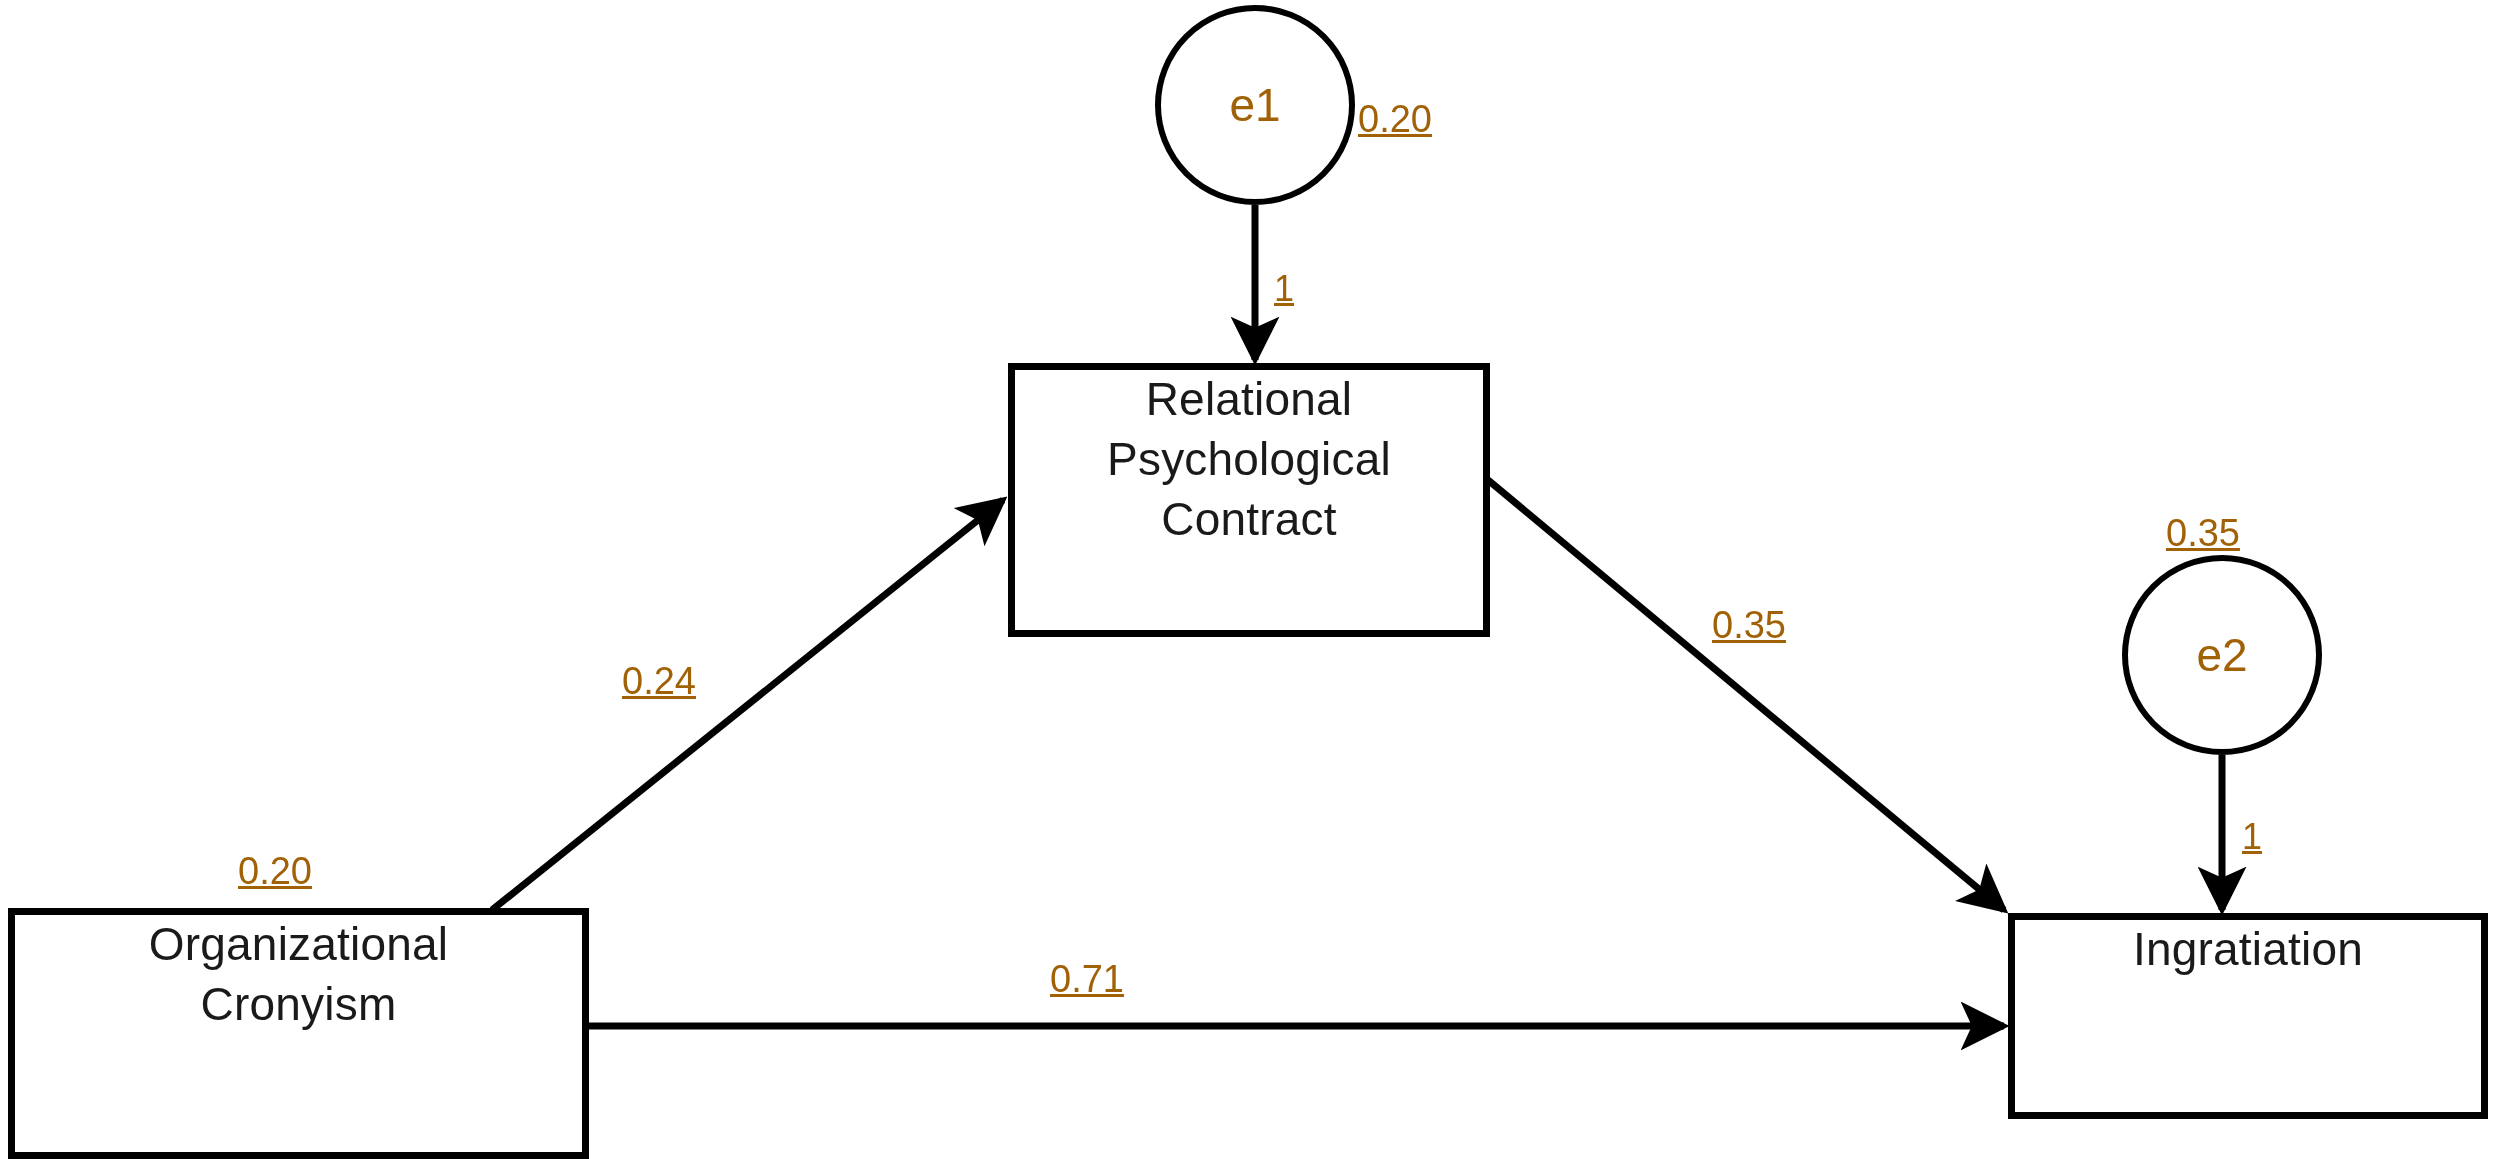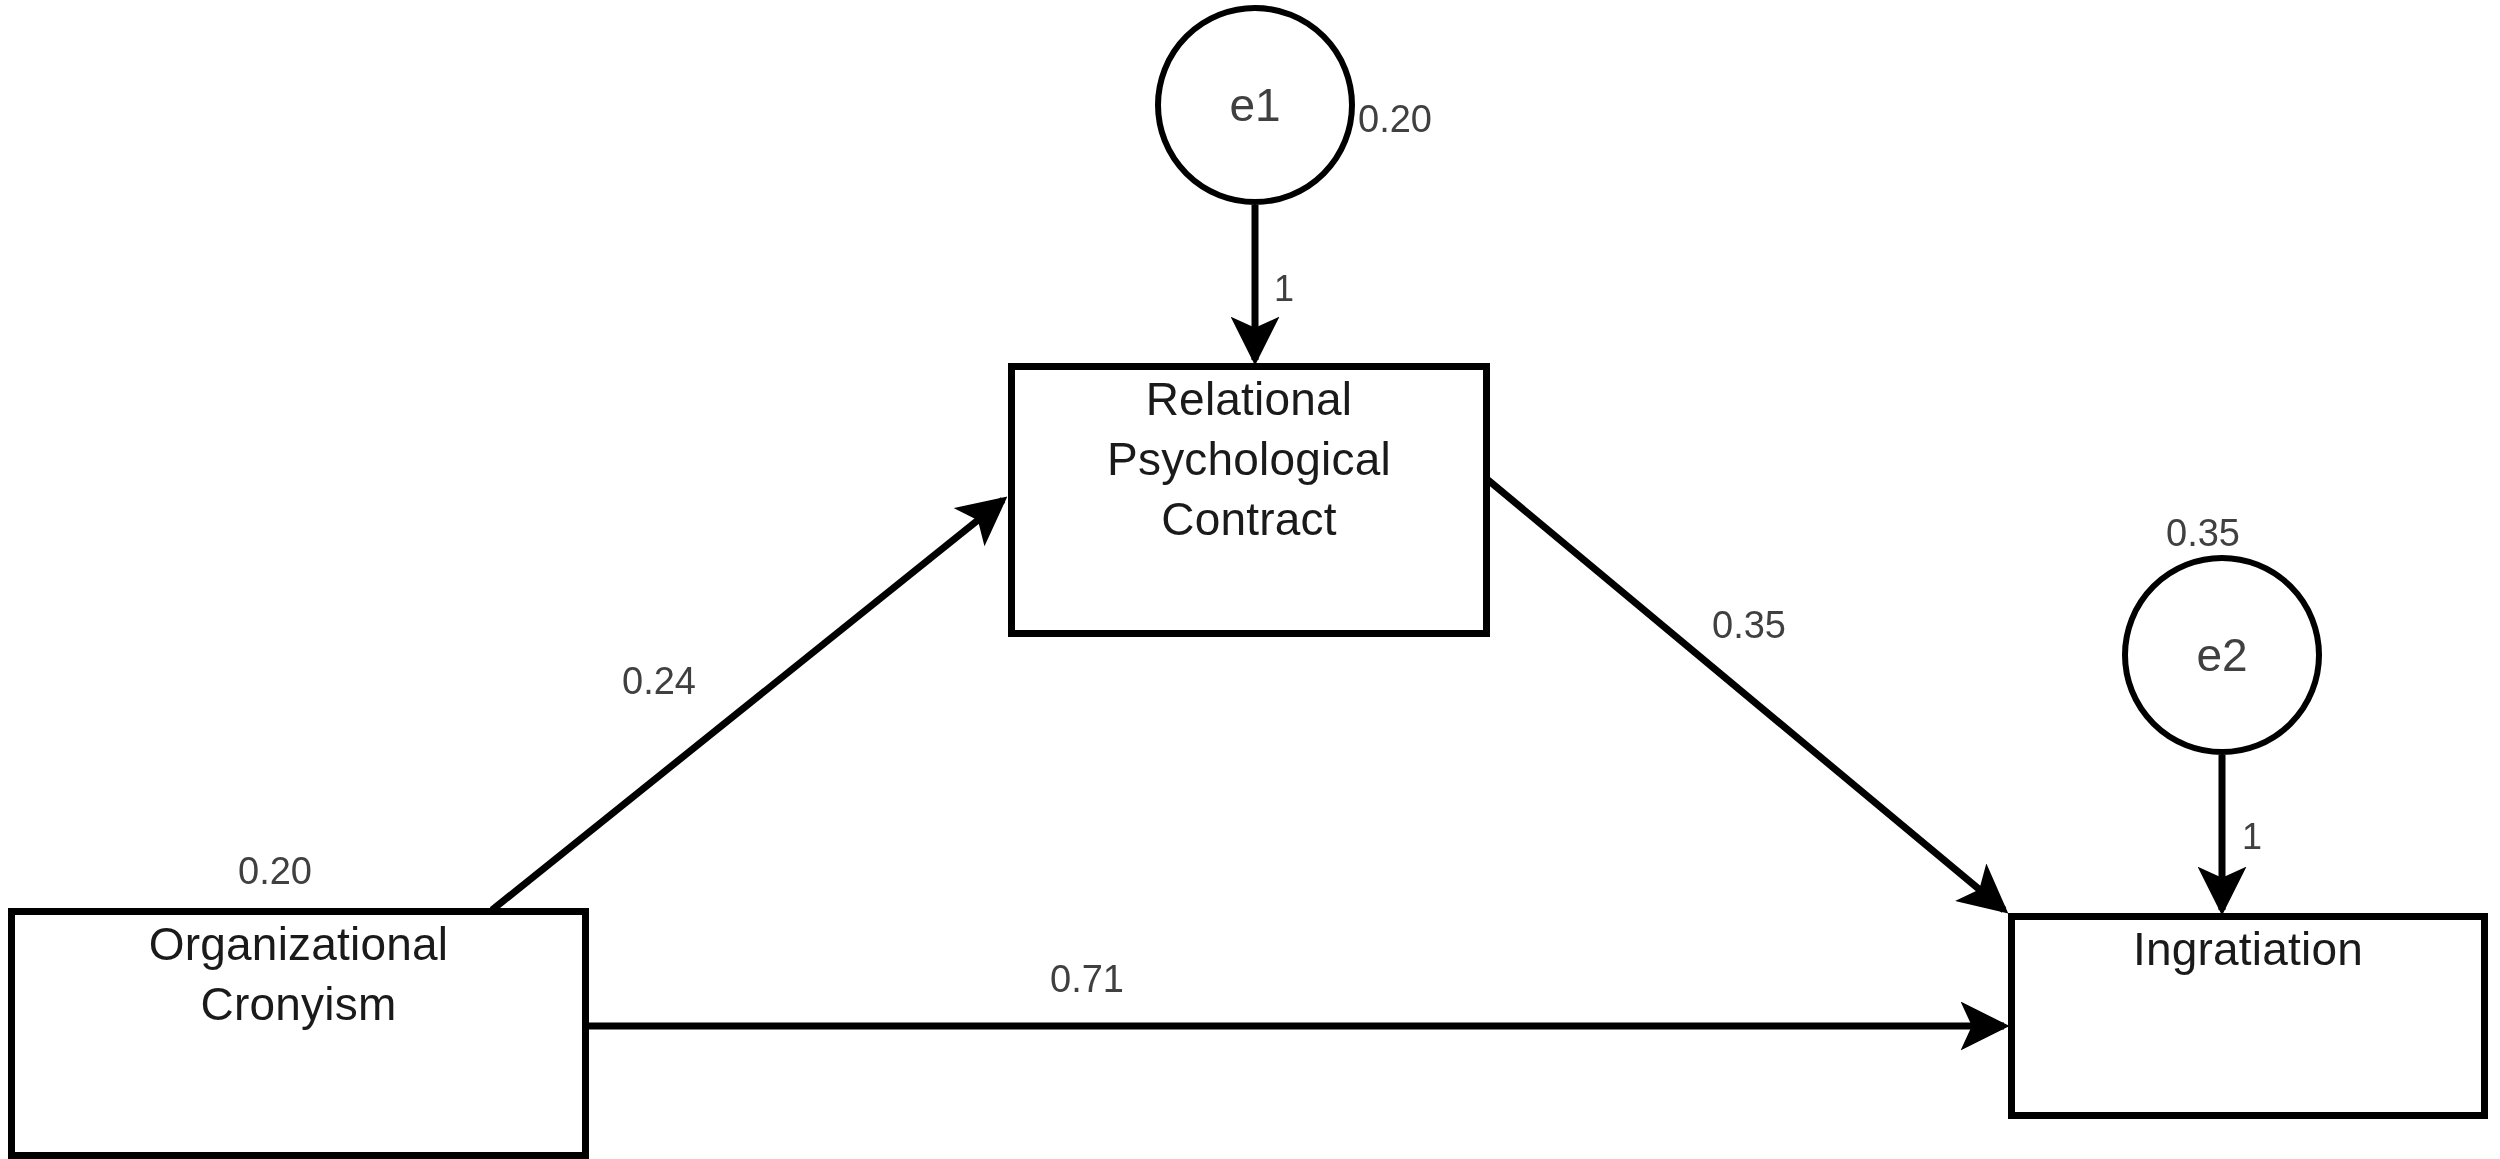--- a/index.html
+++ b/index.html
@@ -45,28 +45,29 @@
     box-sizing: border-box;
     border: 6px solid #000000;
     border-radius: 50%;
     background: #ffffff;
     display: flex;
     align-items: center;
     justify-content: center;
   }
   .err-label {
     font-size: 46px;
-    color: #404040;
+    color: #a16207;
   }
   .edge-label {
     position: absolute;
     font-size: 38px;
-    color: #404040;
+    color: #a16207;
     white-space: nowrap;
     background: transparent;
+    text-decoration: underline;
   }
   .edge-label.one {
     font-size: 36px;
   }
 </style>
 </head>
 <body>
 
 <div id="canvas">
 

